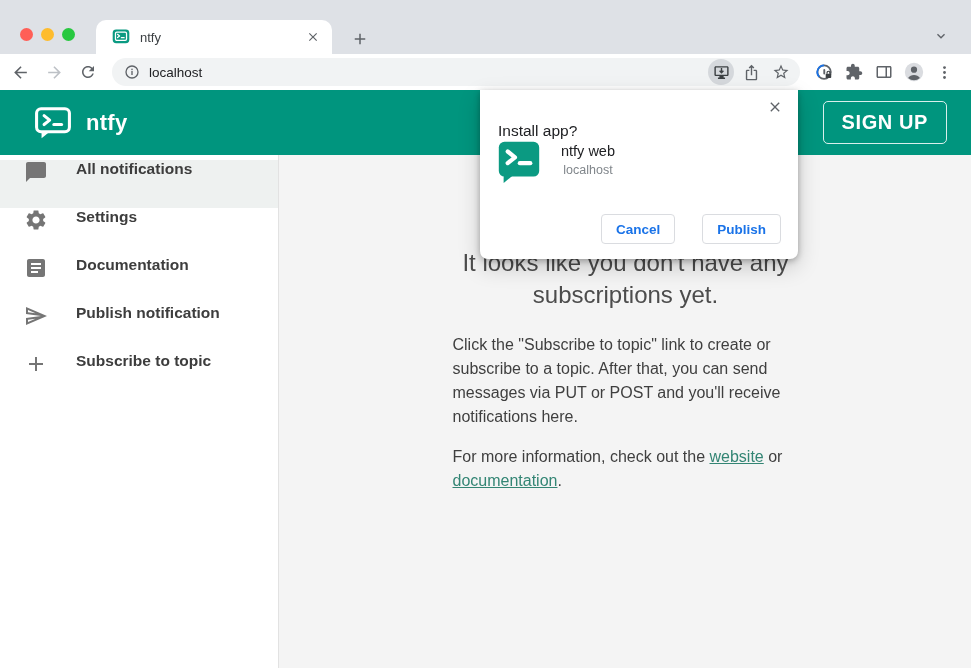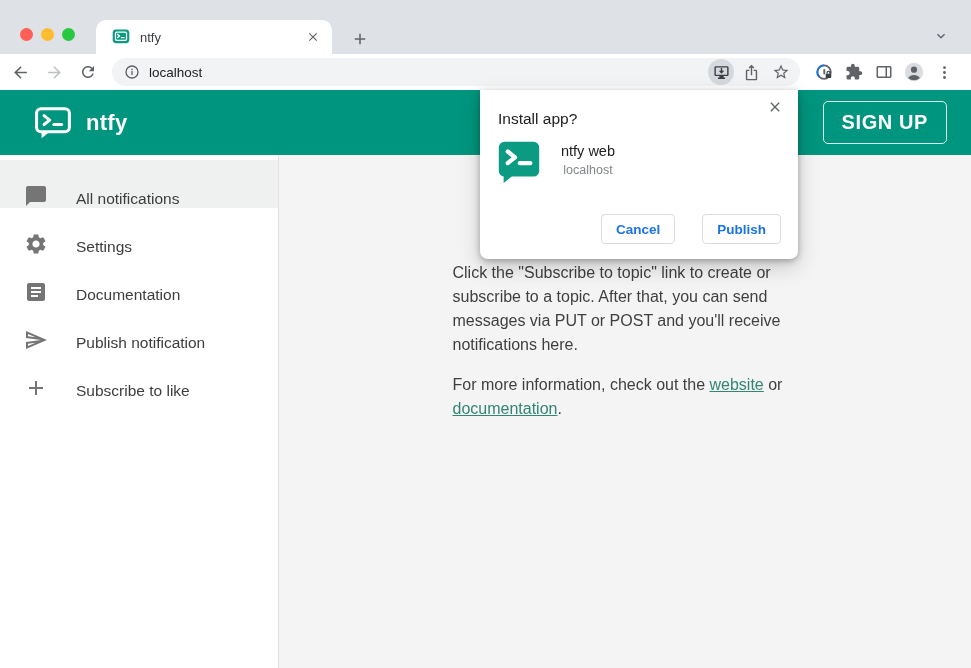--- a/index.html
+++ b/index.html
@@ -38,36 +38,36 @@
   .brand { display:flex; align-items:center; gap:14px; margin-left:10px; }
   .brand-name { color:#fff; font-size:22px; font-weight:bold; letter-spacing:.3px; }
   .appbar-right { margin-left:auto; display:flex; align-items:center; gap:14px; }
   .btn-signin { color:#fff; font-size:14px; font-weight:bold; letter-spacing:.6px; padding:8px 10px; background:none; border:none; cursor:pointer; }
   .btn-signup { color:#fff; font-size:20px; font-weight:bold; letter-spacing:.6px; padding:9px 18px;
                 background:none; border:1.5px solid rgba(255,255,255,.85); border-radius:5px; cursor:pointer; }
 
   
   .dialog { position:absolute; left:480px; top:78px; width:318px; height:169px; background:#fff; z-index:50;
             border-radius:0 0 8px 8px; box-shadow:0 2px 6px rgba(0,0,0,.28), 0 8px 22px rgba(0,0,0,.18); }
-  .dlg-title { position:absolute; left:18px; top:20px; font-size:15.5px; color:#202124; }
+  .dlg-title { position:absolute; left:18px; top:32px; font-size:15.5px; color:#202124; }
   .dlg-close { position:absolute; right:12px; top:6px; width:22px; height:22px; color:#5f6368;
                display:flex; align-items:center; justify-content:center; cursor:pointer; }
   .dlg-app { position:absolute; left:18px; top:50px; display:flex; }
   .dlg-appicon { width:42px; height:44px; }
   .dlg-appmeta { margin-left:21px; padding-top:3px;text-align:center; }
   .dlg-appname { font-size:14.5px; color:#202124; }
   .dlg-origin { font-size:12.5px; color:#80868b; margin-top:4px; }
   .dlg-actions { position:absolute; right:17px; bottom:15px; display:flex; gap:27px; }
   .dlg-btn { min-width:69px; height:30px; background:#fff; border:1px solid #dadce0; border-radius:4px;
              color:#1a73e8; font-size:13.5px; font-weight:bold; font-family:inherit; cursor:pointer; padding:0 14px; }
 
   
   .sidebar { position:absolute; top:143px; left:0; width:279px; height:525px; background:#fff;
              border-right:1px solid #e2e2e2; padding-top:5px; }
-  .side-item { height:48px; display:flex; align-items:flex-end; padding-left:24px; cursor:pointer; }
+  .side-item { height:48px; display:flex; align-items:flex-start; padding-left:24px; cursor:pointer;font-weight:bold; }
   .side-item.selected { background:#eef1f0; }
   .side-ic { width:24px; height:24px; color:#757575; }
   .side-label { margin-left:28px; font-size:15.5px; color:#3d3d3d; }
 
   
   .main { position:absolute; top:143px; left:280px; width:691px; height:525px; background:#f4f4f4; }
   .empty { width:420px; margin:24px auto 0; text-align:center; }
   .empty-icon { width:64px; height:60px; }
   .empty-h { margin-top:8px; font-size:24px; line-height:32px; color:#4c4c4c; font-weight:normal; }
   .empty-p { margin:22px auto 0; width:346px; text-align:left; font-size:16px; line-height:24px; color:#3f3f3f; }
@@ -231,32 +231,36 @@
     <div class="side-item">
       <svg class="side-ic" viewBox="0 0 24 24" fill="currentColor">
           <path d="M4.01 6.03l7.51 3.22-7.52-1 .01-2.22m7.5 8.72L4 17.97v-2.22l7.51-1M2.01 3 2 10l15 2-15 2 .01 7L23 12 2.01 3z"></path>
         </svg>
       <span class="side-label">Publish notification</span>
     </div>
     <div class="side-item">
       <svg class="side-ic" viewBox="0 0 24 24" fill="currentColor">
           <path d="M19 13h-6v6h-2v-6H5v-2h6V5h2v6h6v2z"></path>
         </svg>
-      <span class="side-label">Subscribe to like</span>
+      <span class="side-label">Subscribe to topic</span>
     </div>
   </nav>
 
   <main class="main">
     <div class="empty">
       <svg class="empty-icon" viewBox="0 0 26 23" style="margin:0 auto">
         <rect x="1.4" y="1.4" width="23.2" height="16.2" rx="3" fill="none" stroke="#8c8c8c" stroke-width="2.3"></rect>
         <path d="M4.8 17.3 v5 l6.2-5 z" fill="#8c8c8c"></path>
         <path d="M6.6 6 l4 3.1 -4 3.1" fill="none" stroke="#8c8c8c" stroke-width="2.3" stroke-linecap="round" stroke-linejoin="round"></path>
         <path d="M13.6 12.2 h5.6" stroke="#8c8c8c" stroke-width="2.3" stroke-linecap="round"></path>
       </svg>
+      <h2 class="empty-h">
+        <span style="display:block">It looks like you don't have any</span>
+        <span style="display:block">subscriptions yet.</span>
+      </h2>
       <p class="empty-p">Click the "Subscribe to topic" link to create or subscribe to a topic. After that, you can send messages via PUT or POST and you'll receive notifications here.</p>
       <p class="empty-p"><span>For more information, check out the </span><a class="tlink">website</a><span> or </span><a class="tlink">documentation</a><span>.</span></p>
     </div>
   </main>
 
   <div class="dialog">
     <div class="dlg-title">Install app?</div>
     <span class="dlg-close">
       <svg width="16" height="16" viewBox="0 0 24 24">
           <path fill="currentColor" d="M19 6.41 17.59 5 12 10.59 6.41 5 5 6.41 10.59 12 5 17.59 6.41 19 12 13.41 17.59 19 19 17.59 13.41 12z"></path>

